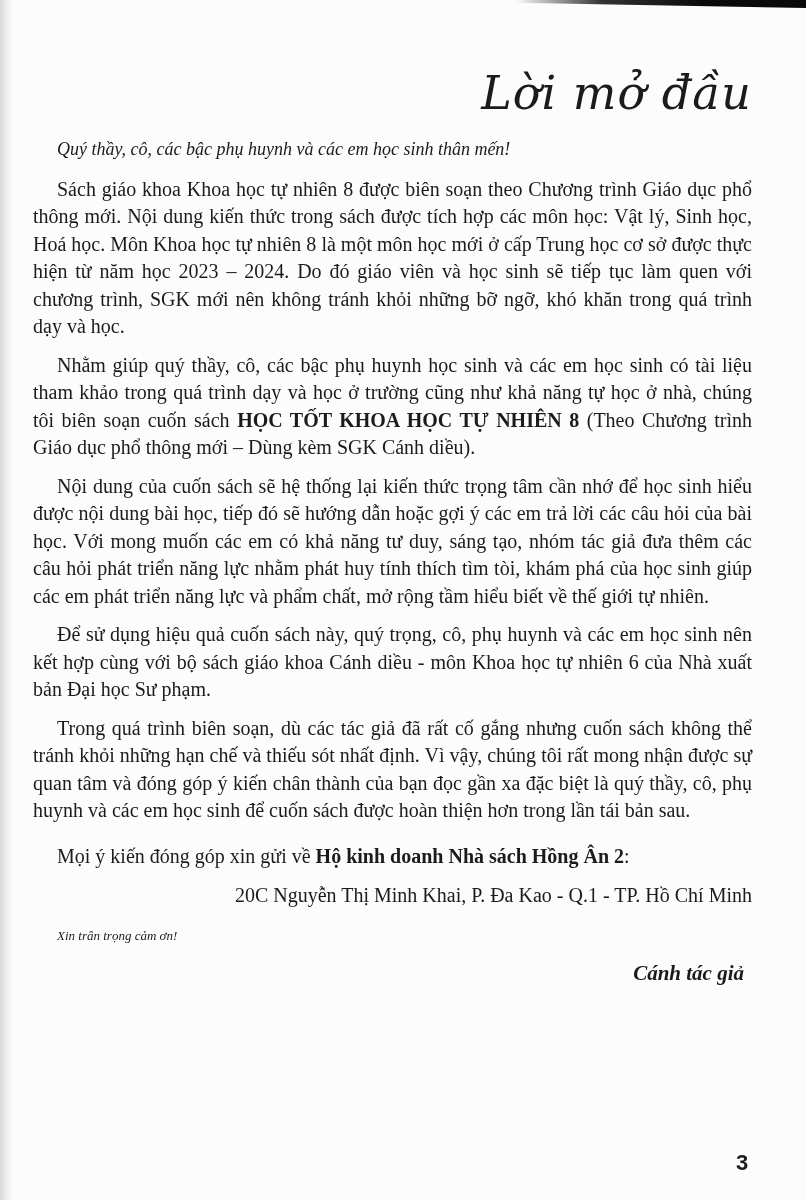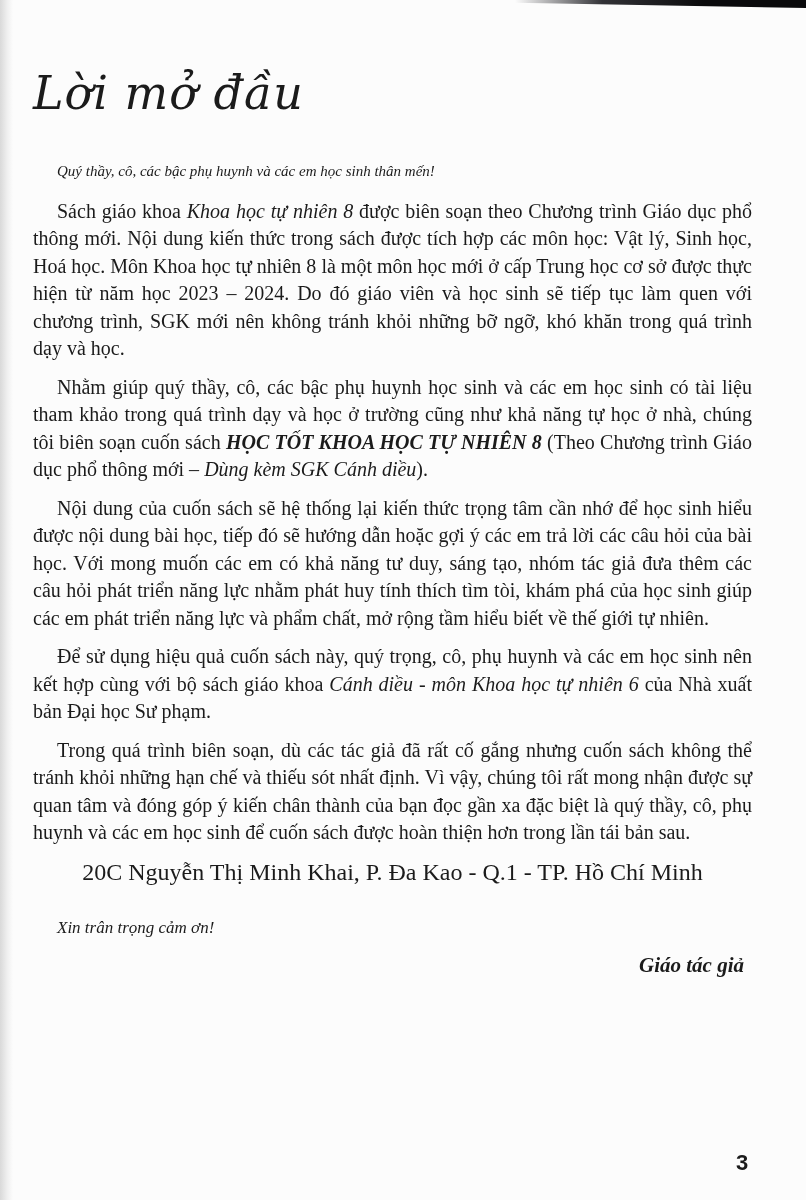--- a/index.html
+++ b/index.html
@@ -21,62 +21,62 @@
   .scan-top {
     position: absolute; top: 0; left: 515px; width: 291px; height: 8px;
     background: linear-gradient(to right, rgba(40,50,70,0), rgba(15,15,20,0.85) 30%, #0a0a0c 65%);
     clip-path: polygon(0 0, 100% 0, 100% 100%, 0 35%);
   }
 
   .text-col { position: absolute; left: 33px; right: 54px; top: 0; }
 
   .title {
     margin: 64px 0 0 0;
-    text-align: left;
+    text-align: right;
     font-family: "DejaVu Serif", serif;
     font-style: italic;
     font-weight: normal;
     font-size: 46px;
     line-height: 1.3;
     letter-spacing: 1px;
   }
   .greeting {
-    margin: 34px 0 0 0;
+    margin: 12px 0 0 0;
     padding-left: 24px;
     font-style: italic;
-    font-size: 15px;
+    font-size: 18px;
     line-height: 27px;
   }
   p.body {
     margin: 11px 0 0 0;
     font-size: 20px;
     line-height: 27.5px;
     text-align: justify;
     text-indent: 24px;
   }
   p.body.first { margin-top: 13px; }
-  .italic { font-style: italic; }
-  .bold { font-weight: bold; font-style: italic; }
+  .italic { }
+  .bold { font-weight: bold; }
   .contact-line {
     margin: 18px 0 0 0;
     font-size: 20px;
     line-height: 27px;
     text-indent: 24px;
   }
   .center-line {
     margin: 12px 0 0 0;
-    text-align: center;
-    font-size: 24px;
+    text-align: right;
+    font-size: 20px;
     line-height: 27px;
   }
   .thanks {
-    margin: 28px 0 0 0;
+    margin: 13px 0 0 0;
     padding-left: 24px;
     font-style: italic;
-    font-size: 17px;
+    font-size: 13px;
     line-height: 27px;
     font-family: Liberation Serif, serif;
   }
   .signature {
     margin: 11px 8px 0 0;
     text-align: right;
     font-style: italic;
     font-weight: bold;
     font-size: 21px;
     line-height: 27px;
@@ -105,25 +105,26 @@
     <p class="body first"><span>Sách giáo khoa </span><span class="italic">Khoa học tự nhiên 8</span><span> được biên soạn theo Chương trình Giáo dục phổ thông mới. Nội dung kiến thức trong sách được tích hợp các môn học: Vật lý, Sinh học, Hoá học. Môn Khoa học tự nhiên 8 là một môn học mới ở cấp Trung học cơ sở được thực hiện từ năm học 2023 – 2024. Do đó giáo viên và học sinh sẽ tiếp tục làm quen với chương trình, SGK mới nên không tránh khỏi những bỡ ngỡ, khó khăn trong quá trình dạy và học.</span></p>
 
     <p class="body"><span>Nhằm giúp quý thầy, cô, các bậc phụ huynh học sinh và các em học sinh có tài liệu tham khảo trong quá trình dạy và học ở trường cũng như khả năng tự học ở nhà, chúng tôi biên soạn cuốn sách </span><span class="bold">HỌC TỐT KHOA HỌC TỰ NHIÊN 8</span><span> (Theo Chương trình Giáo dục phổ thông mới – </span><span class="italic">Dùng kèm SGK Cánh diều</span><span>).</span></p>
 
     <p class="body">Nội dung của cuốn sách sẽ hệ thống lại kiến thức trọng tâm cần nhớ để học sinh hiểu được nội dung bài học, tiếp đó sẽ hướng dẫn hoặc gợi ý các em trả lời các câu hỏi của bài học. Với mong muốn các em có khả năng tư duy, sáng tạo, nhóm tác giả đưa thêm các câu hỏi phát triển năng lực nhằm phát huy tính thích tìm tòi, khám phá của học sinh giúp các em phát triển năng lực và phẩm chất, mở rộng tầm hiểu biết về thế giới tự nhiên.</p>
 
     <p class="body"><span>Để sử dụng hiệu quả cuốn sách này, quý trọng, cô, phụ huynh và các em học sinh nên kết hợp cùng với bộ sách giáo khoa </span><span class="italic">Cánh diều - môn Khoa học tự nhiên 6</span><span> của Nhà xuất bản Đại học Sư phạm.</span></p>
 
     <p class="body">Trong quá trình biên soạn, dù các tác giả đã rất cố gắng nhưng cuốn sách không thể tránh khỏi những hạn chế và thiếu sót nhất định. Vì vậy, chúng tôi rất mong nhận được sự quan tâm và đóng góp ý kiến chân thành của bạn đọc gần xa đặc biệt là quý thầy, cô, phụ huynh và các em học sinh để cuốn sách được hoàn thiện hơn trong lần tái bản sau.</p>
 
+    <p class="contact-line"><span>Mọi ý kiến đóng góp xin gửi về </span><span class="bold">Hộ kinh doanh Nhà sách Hồng Ân 2</span><span>:</span></p>
 
     <p class="center-line">20C Nguyễn Thị Minh Khai, P. Đa Kao - Q.1 - TP. Hồ Chí Minh</p>
 
 
     <p class="thanks">Xin trân trọng cảm ơn!</p>
 
-    <p class="signature">Giáo tác giả</p>
+    <p class="signature">Cánh tác giả</p>
 
   </div>
 
   <div class="page-num">3</div>
 
 </div>
 
 </body></html>

